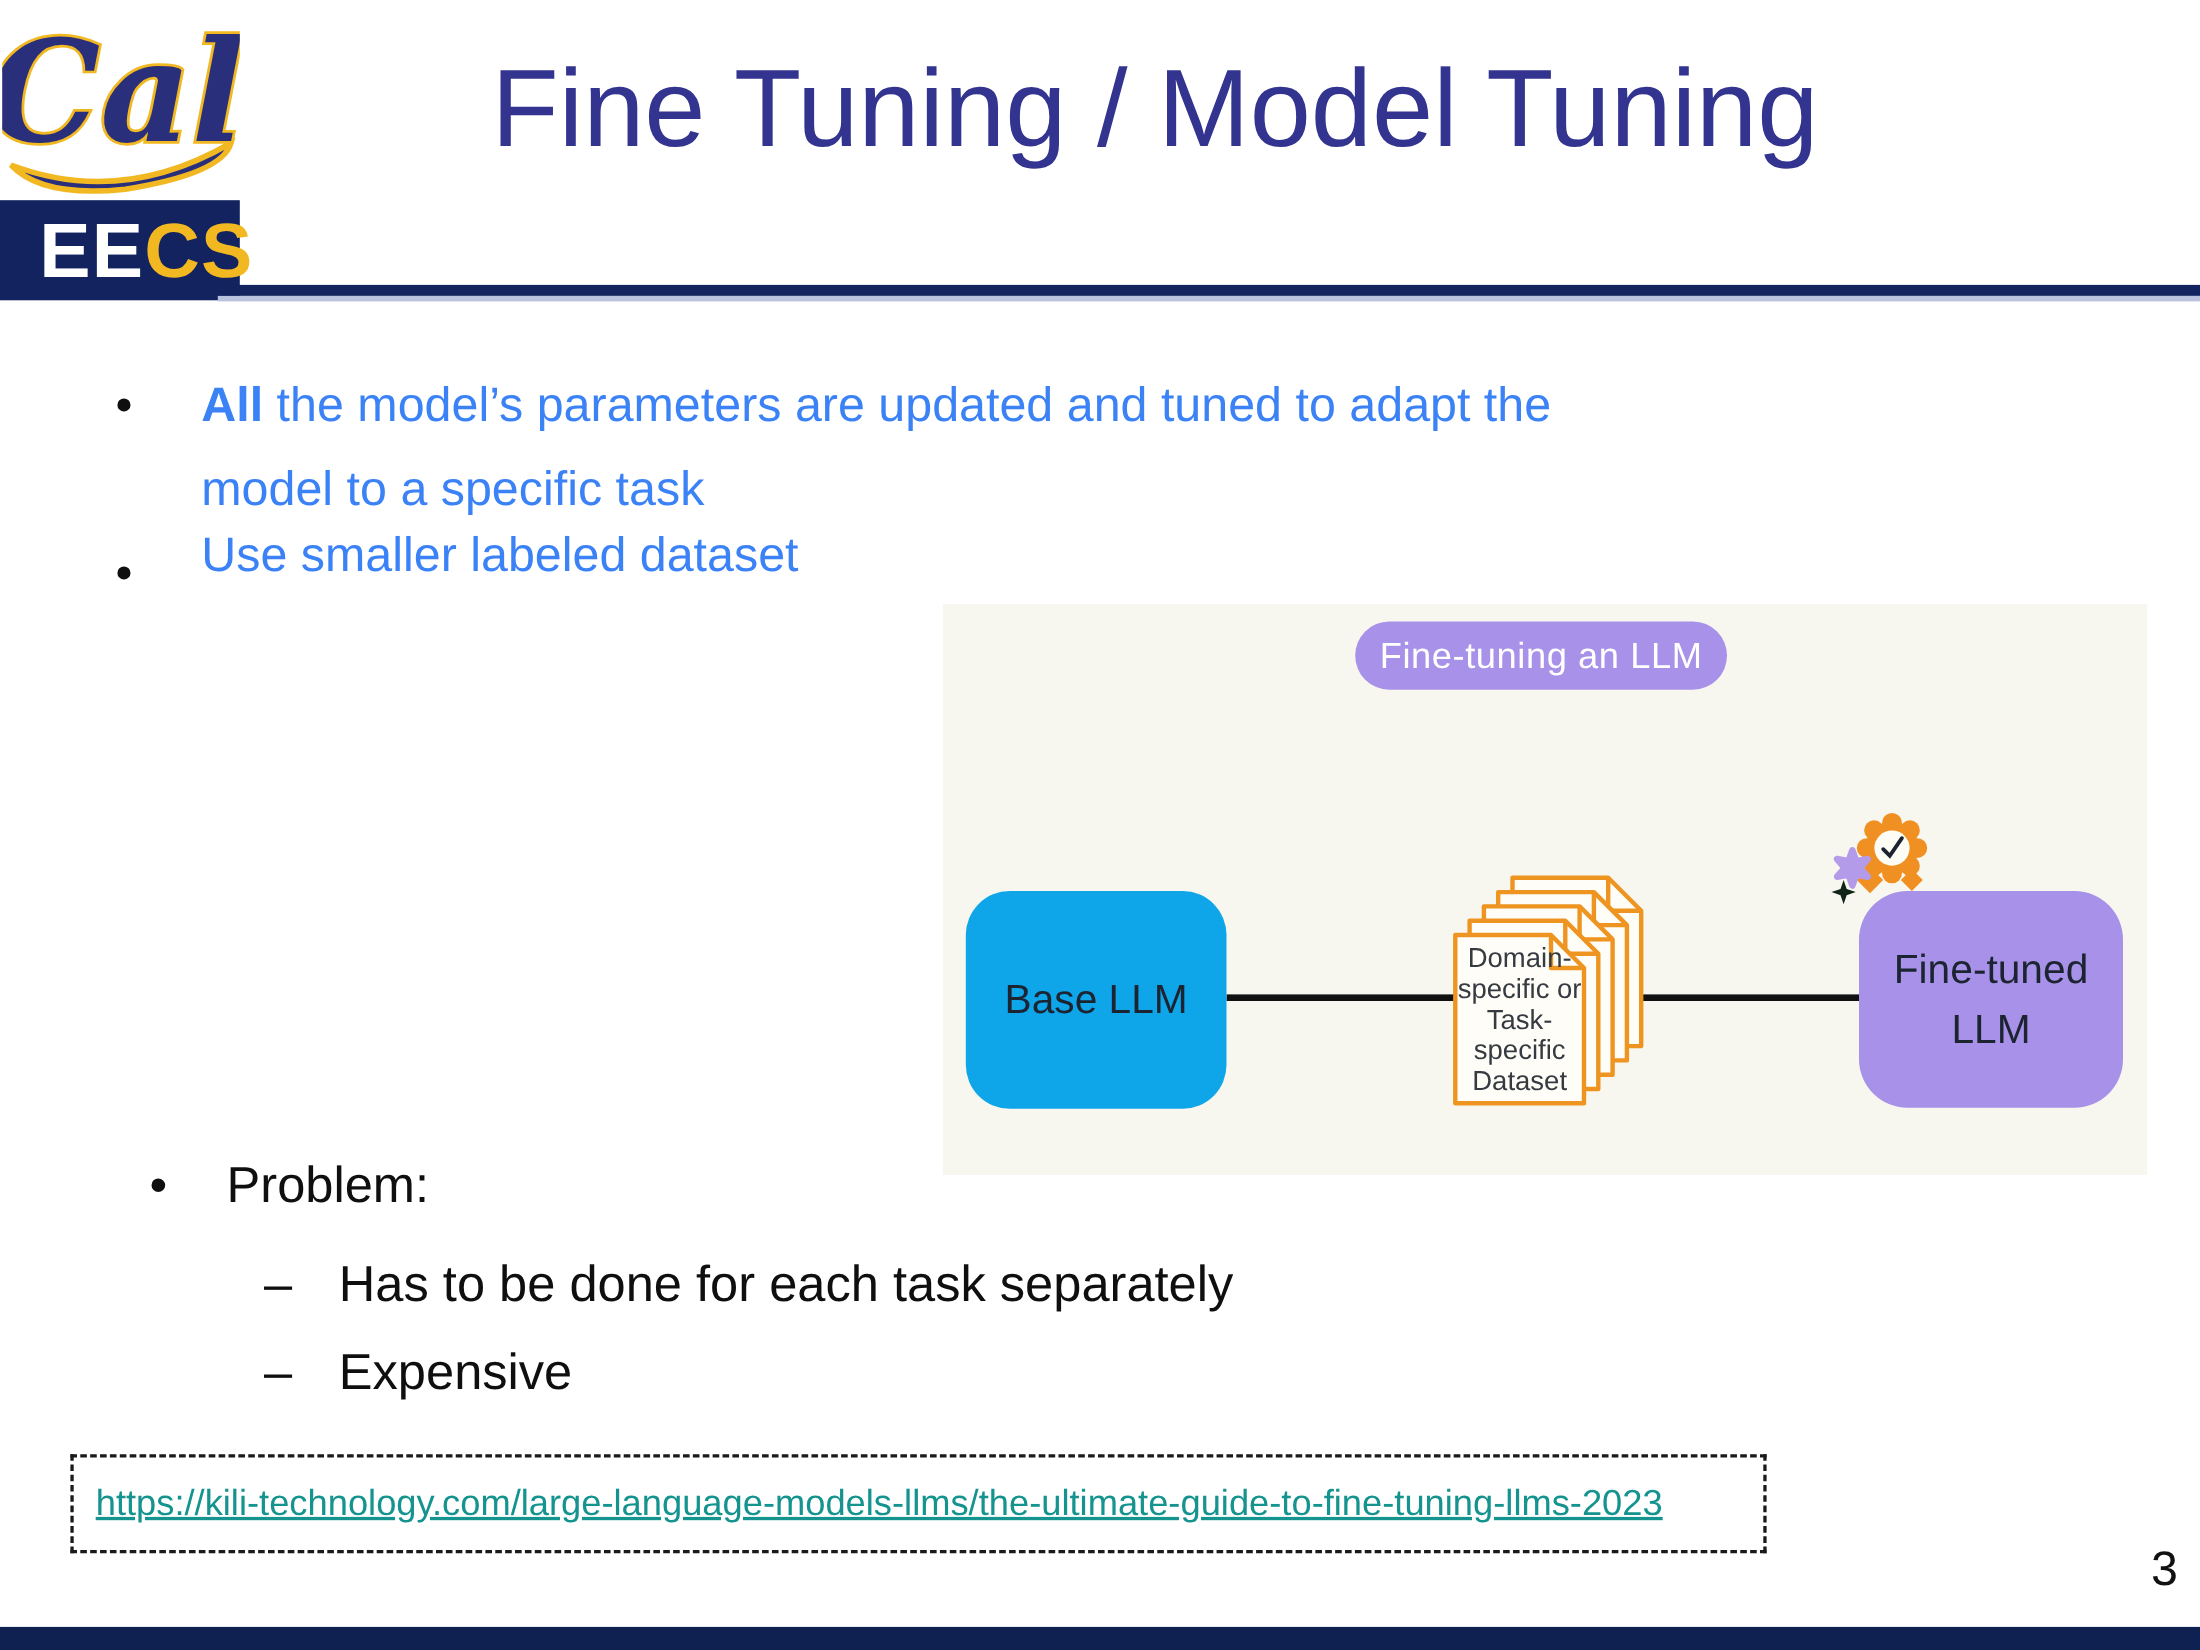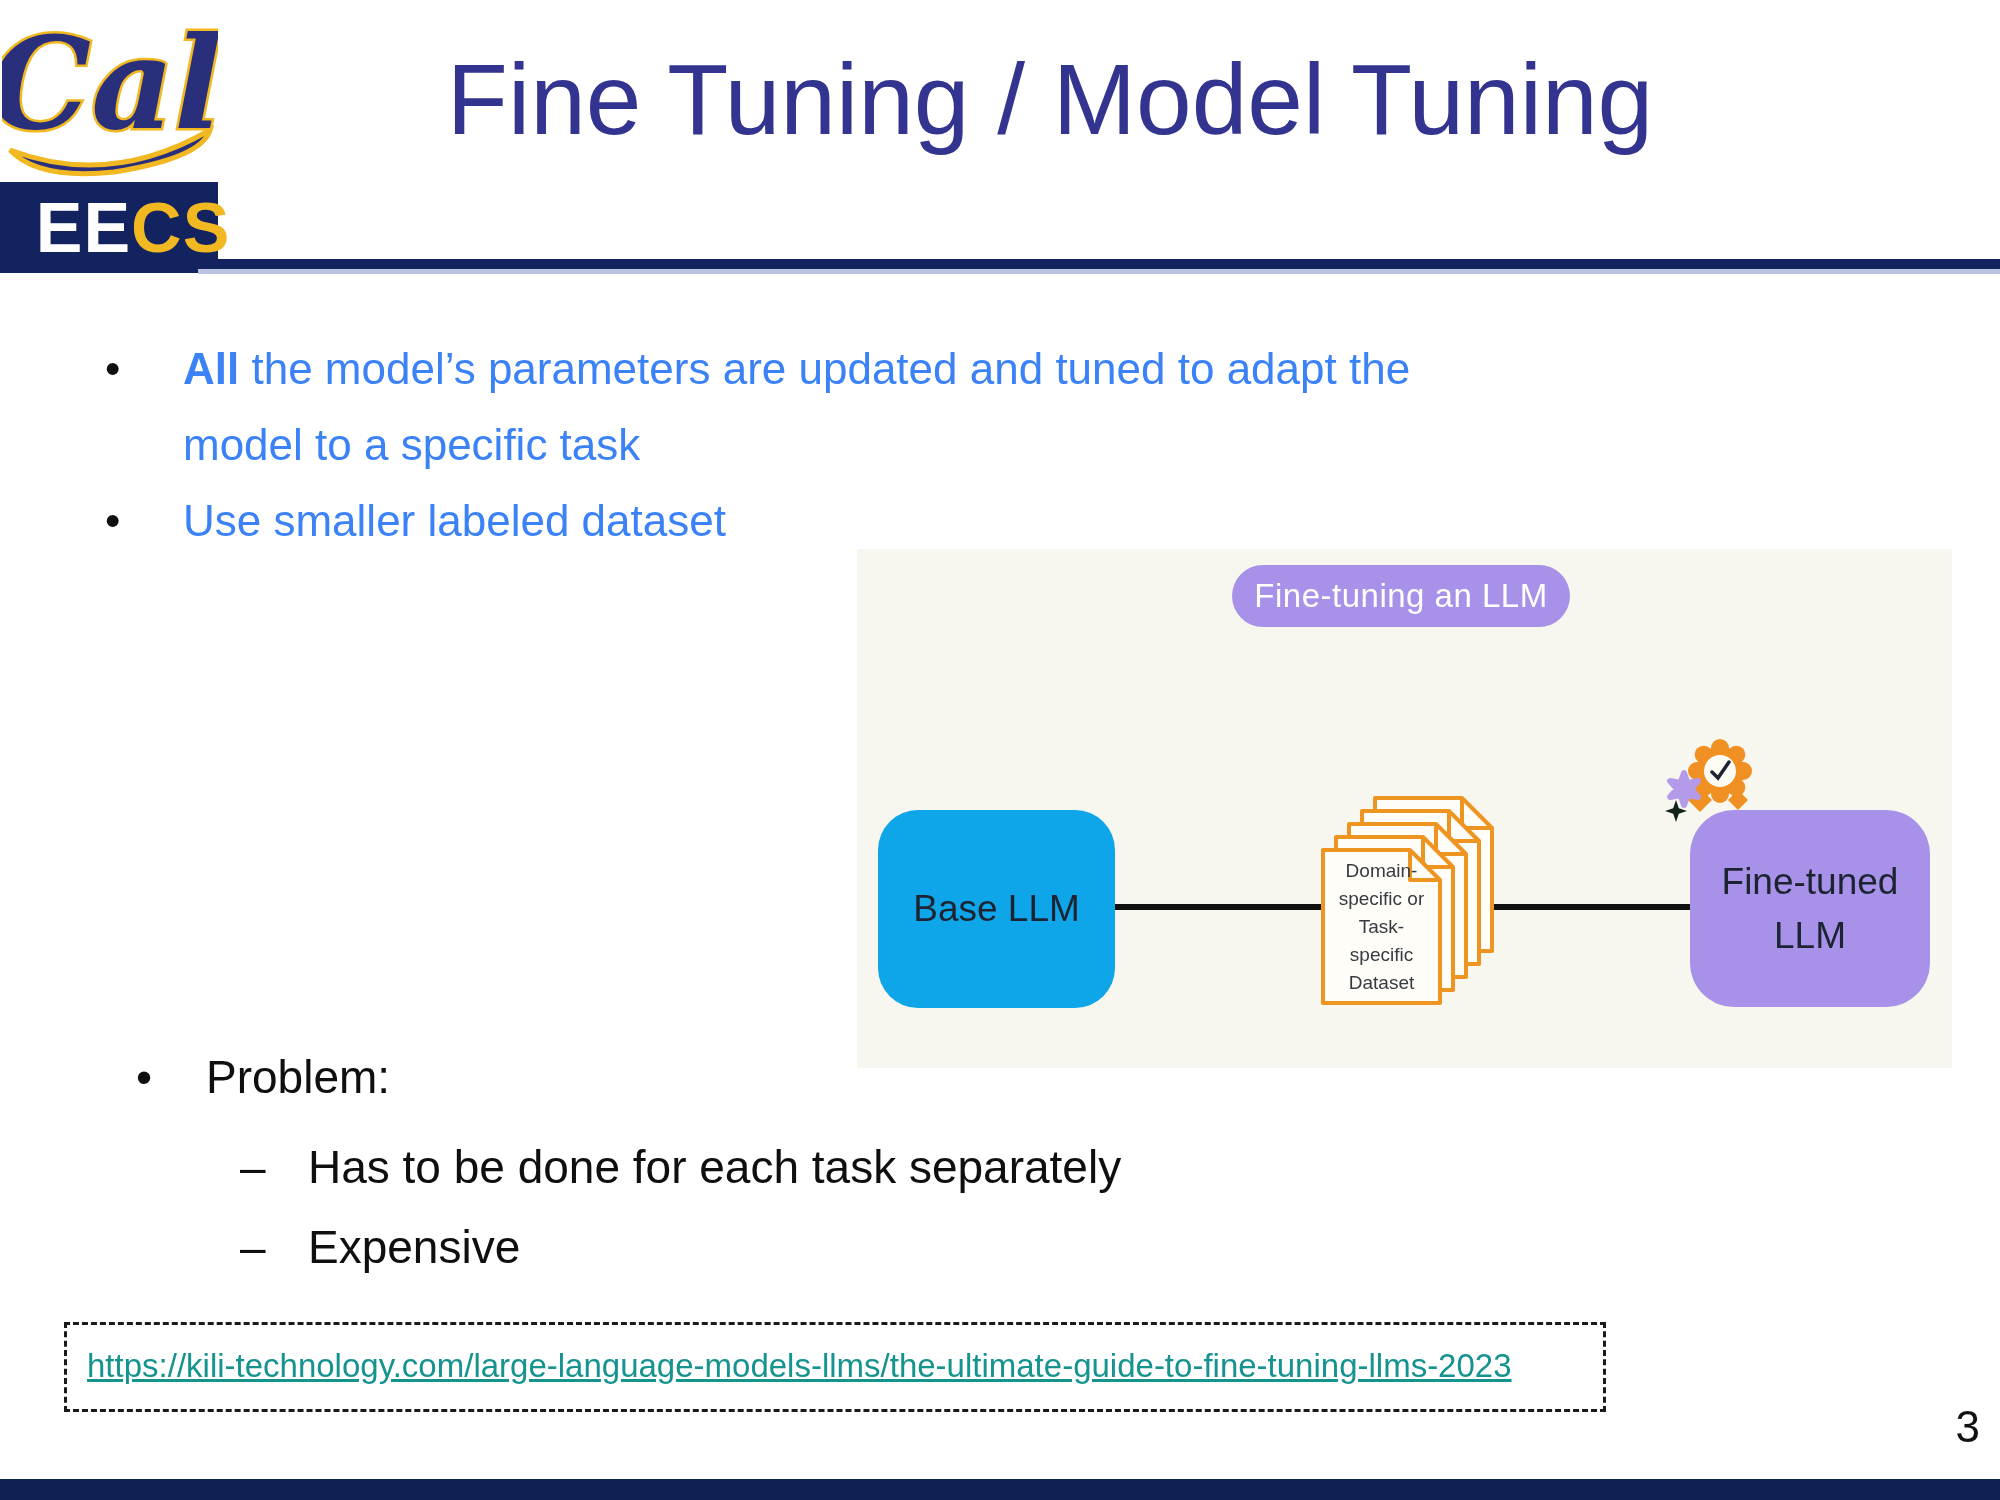--- a/index.html
+++ b/index.html
@@ -32,21 +32,21 @@
         color:#ffffff;font-weight:normal;font-size:33px;letter-spacing:0.5px;}
   .node{position:absolute;display:flex;align-items:center;justify-content:center;
         text-align:center;font-size:37px;color:#1c2432;z-index:2;}
   .base-node{left:21px;top:261px;width:237px;height:198px;border-radius:40px;background:#0ea5e9;}
   .ft-node{left:833px;top:261px;width:240px;height:197px;border-radius:44px;background:#a891e8;
            line-height:1.45;}
   .connector{position:absolute;left:258px;top:355px;width:578px;height:6px;background:#111111;z-index:1;}
   .docs-svg{position:absolute;left:460px;top:246px;z-index:2;}
   .doc-text{position:absolute;left:466px;top:304px;width:117px;height:147px;z-index:3;
             display:flex;flex-direction:column;align-items:center;justify-content:center;
-            font-size:19px;line-height:28px;color:#363b42;text-align:center;}
+            font-size:25px;line-height:28px;color:#363b42;text-align:center;}
   .badge-svg{position:absolute;left:790px;top:180px;z-index:2;}
 
   
   .cite-box{position:absolute;left:64px;top:1322px;width:1536px;height:84px;
             border:3px dashed #1a1a1a;}
   .cite-link{position:absolute;left:20px;top:22px;font-size:33px;color:#14938f;
              text-decoration:underline;white-space:nowrap;cursor:pointer;}
   .page-num{position:absolute;left:1900px;top:1402px;width:80px;text-align:right;
             font-size:44px;color:#111111;}
   .bottom-bar{position:absolute;left:0;top:1479px;width:2000px;height:21px;background:#0e2150;}
@@ -69,21 +69,21 @@
 
   <div class="page-title">Fine Tuning / Model Tuning</div>
 
   <div class="rule-navy"></div>
   <div class="rule-light"></div>
 
   <span class="bdot" style="left:105px;top:344px;">•</span>
   <div class="btxt" style="left:183px;top:344px;"><b>All</b><span> the model’s parameters are updated and tuned to adapt the</span></div>
   <div class="btxt" style="left:183px;top:420px;">model to a specific task</div>
   <span class="bdot" style="left:105px;top:496px;">•</span>
-  <div class="btxt" style="left:183px;top:496px;">Use smaller labeled dataset</div>
+  <div class="btxt" style="left:183px;top:480px;">Use smaller labeled dataset</div>
 
   <div class="diagram">
     <div class="pill">
       <span>Fine-tuning an LLM</span>
     </div>
 
     <div class="connector"></div>
 
     <div class="node base-node">
       <span>Base LLM</span>

